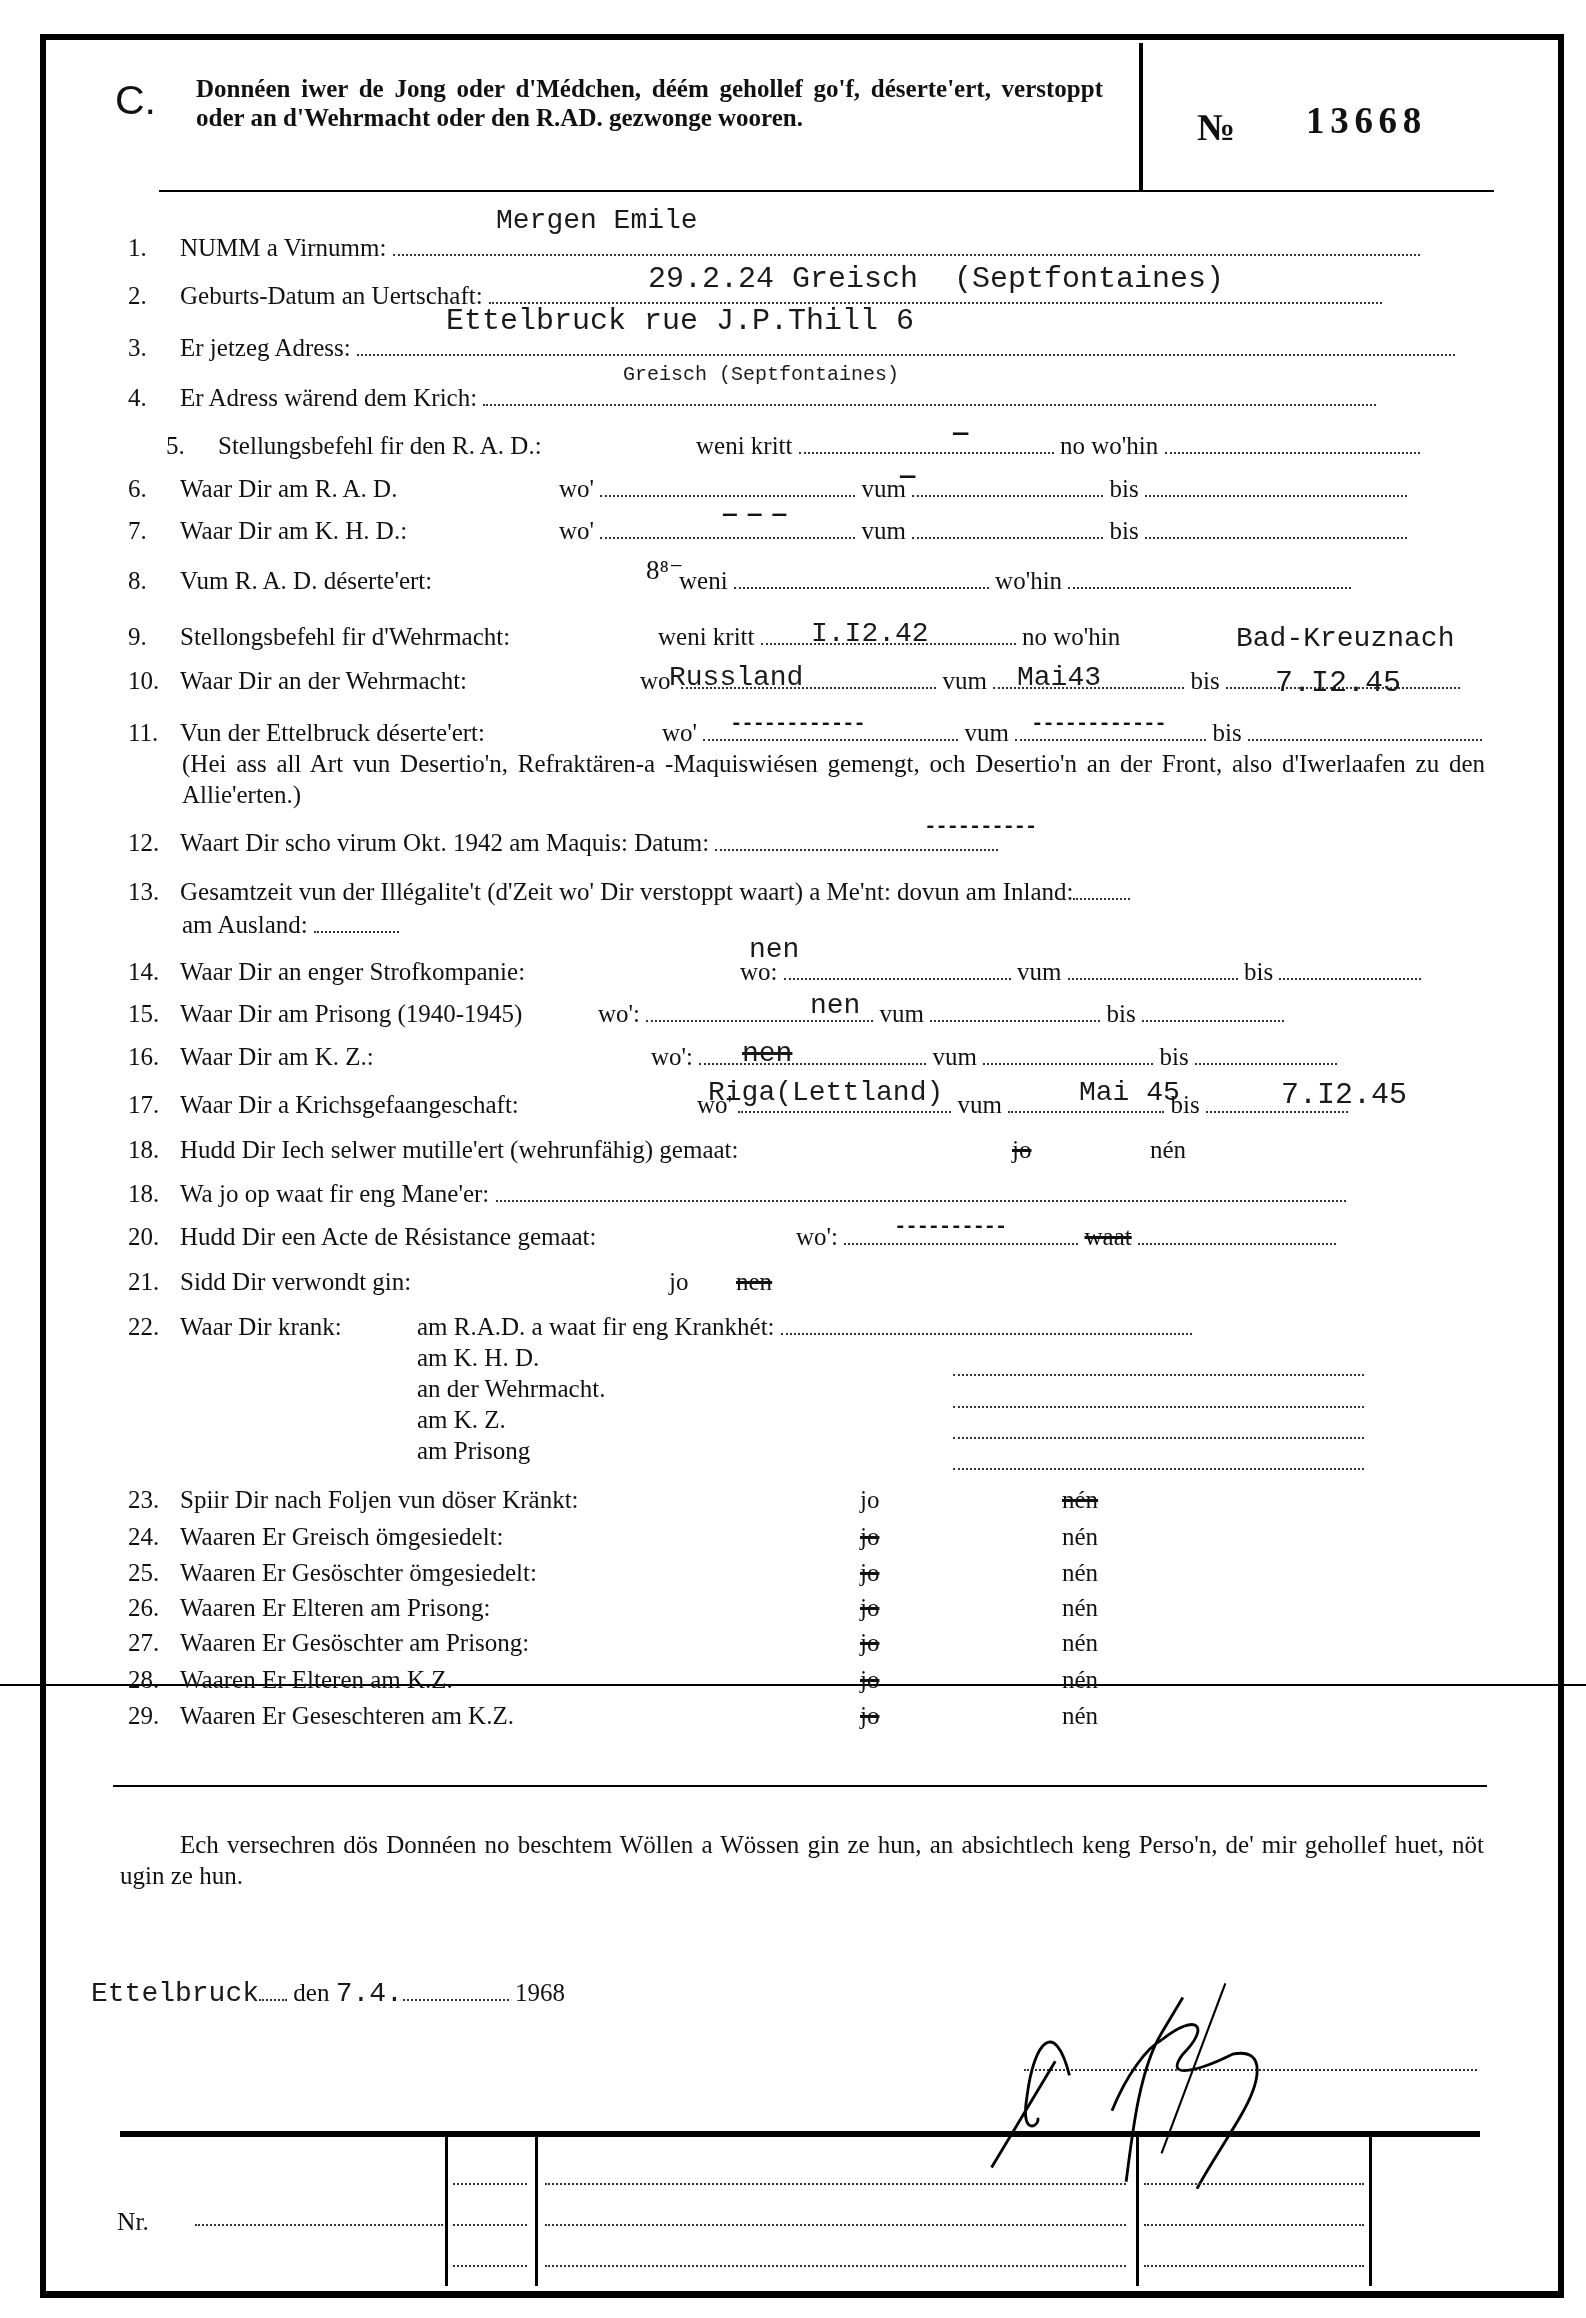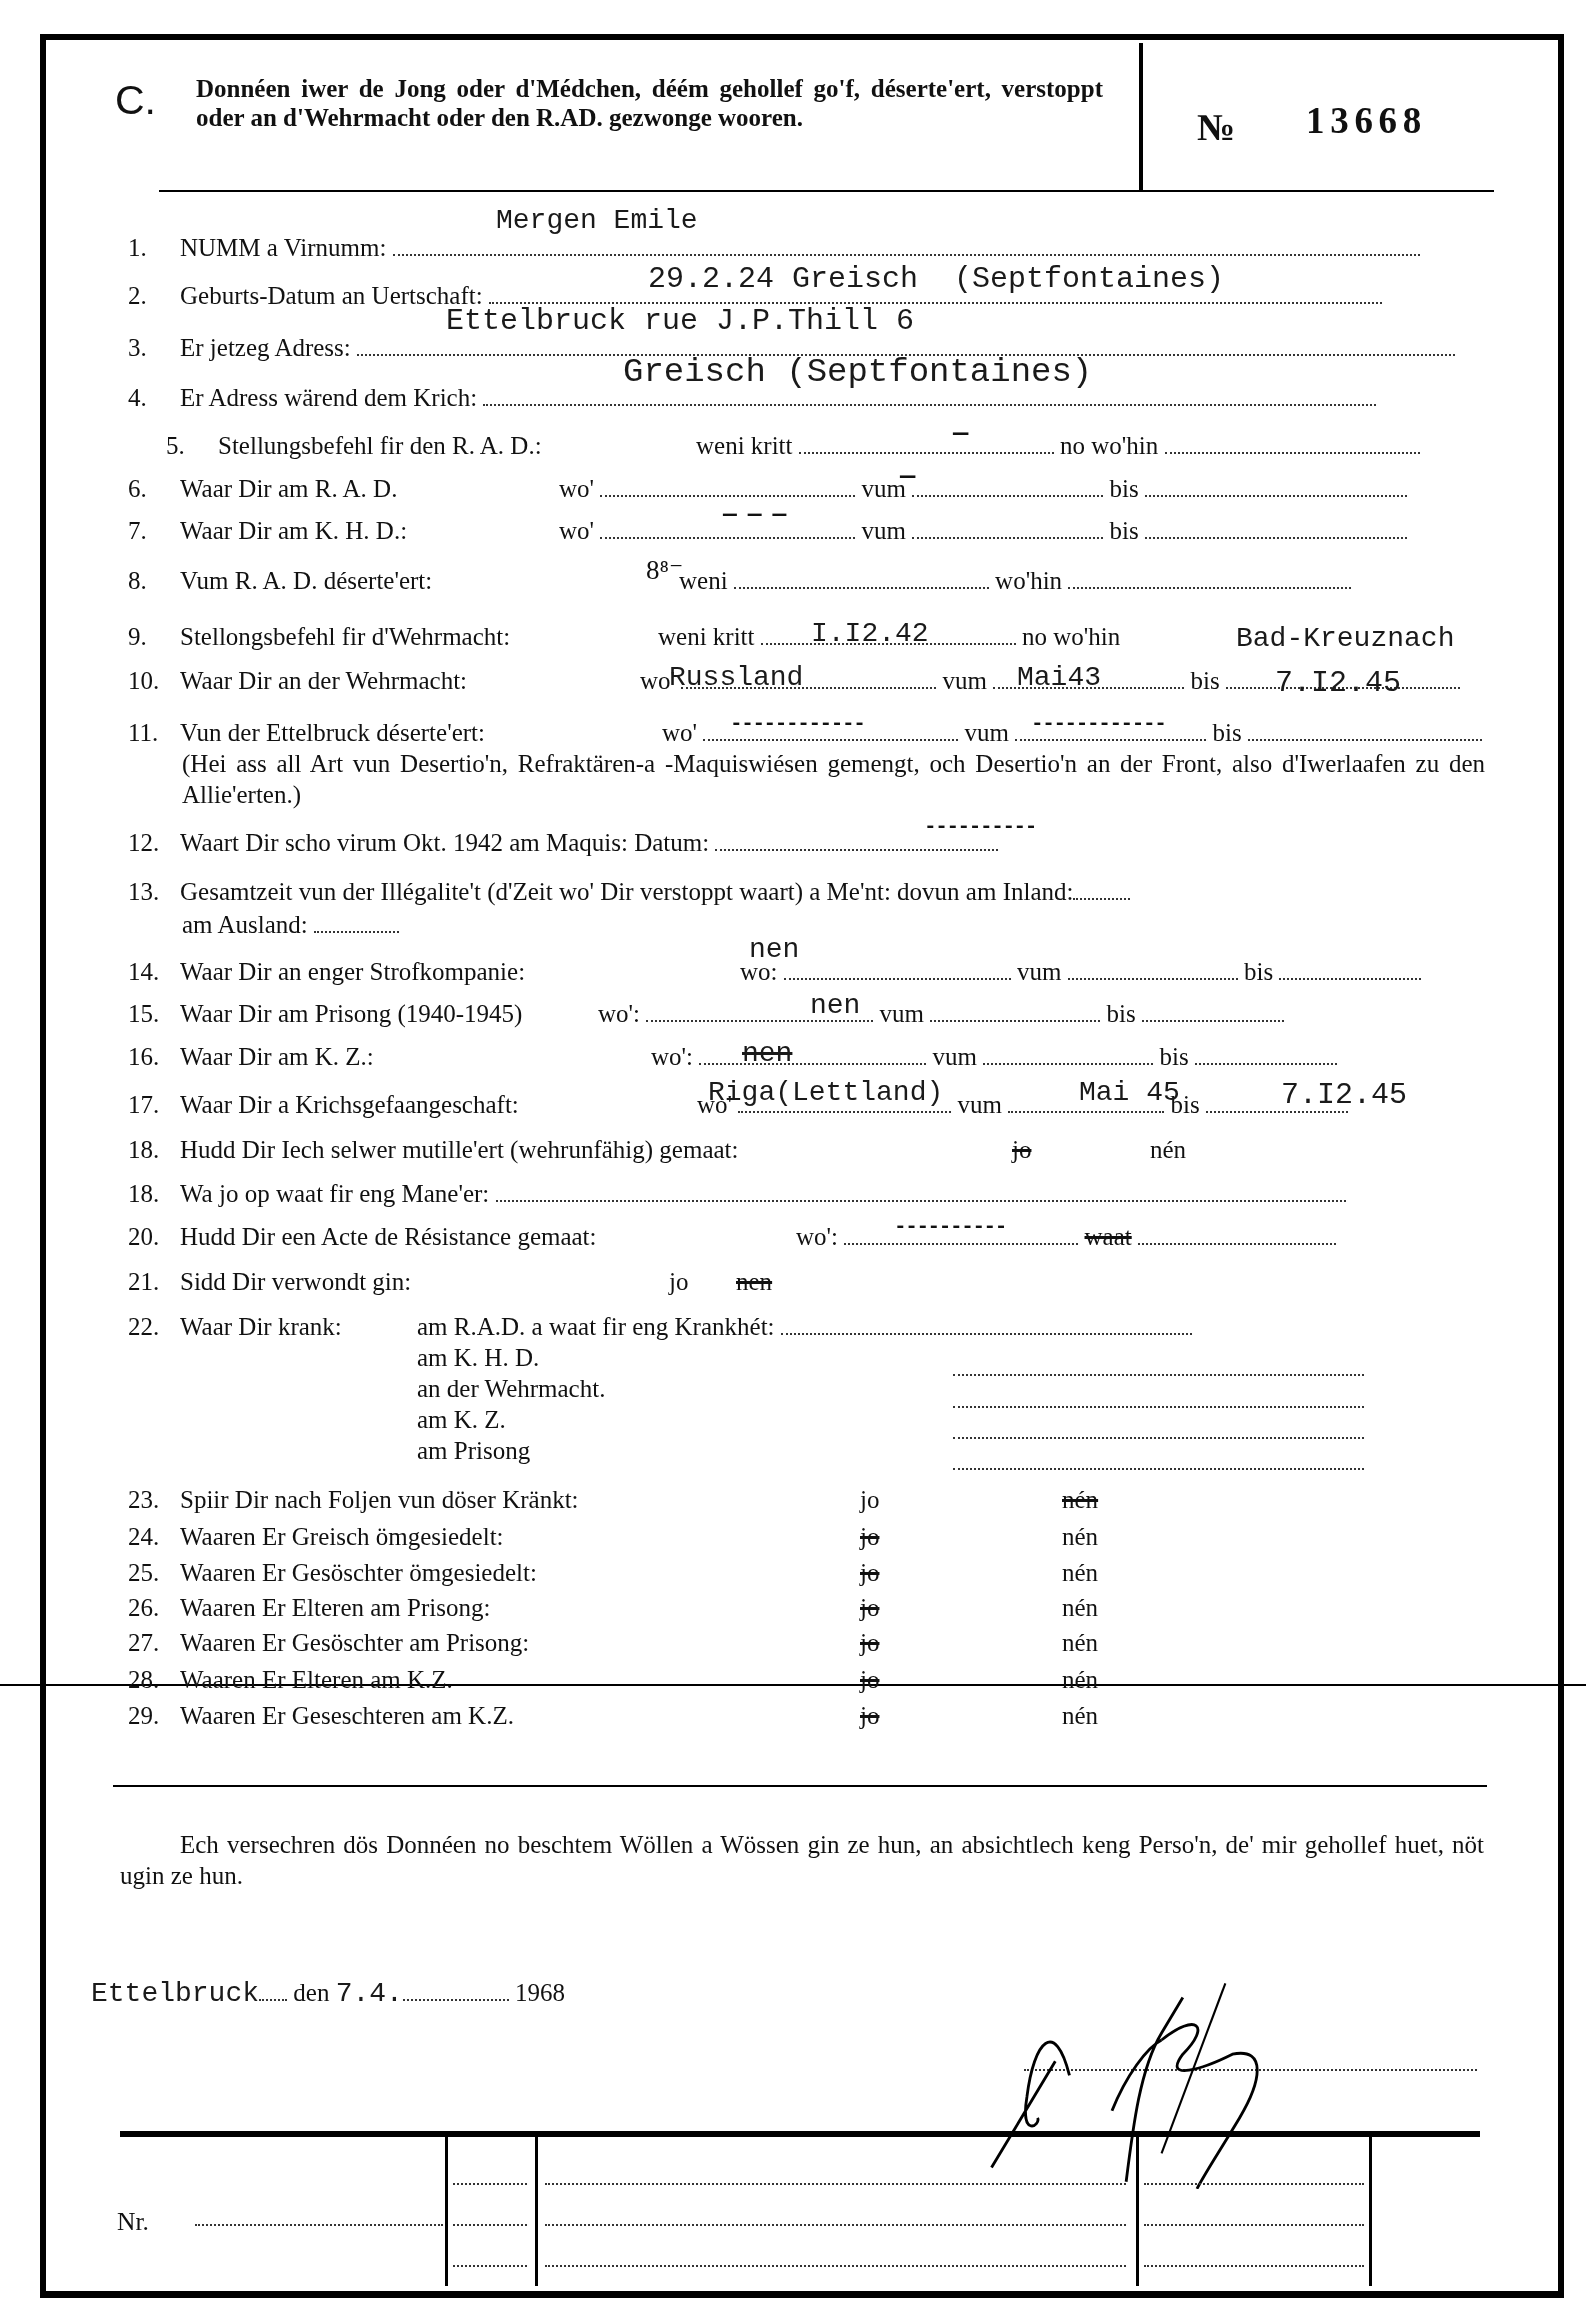--- a/index.html
+++ b/index.html
@@ -61,21 +61,21 @@
 <div class="row" style="top:334px;">
   <span class="n">3.</span><span class="lbl">Er jetzeg Adress:</span>
   <span class="dots" style="width:1098px;"></span>
 </div>
 <div class="abs tw" style="left:446px;top:296px;font-size:30px;margin-top:8px;">Ettelbruck rue J.P.Thill 6</div>
 
 <div class="row" style="top:384px;">
   <span class="n">4.</span><span class="lbl">Er Adress wärend dem Krich:</span>
   <span class="dots" style="width:893px;"></span>
 </div>
-<div class="abs tw" style="left:623px;top:353px;font-size:34px;">Greisch (Septfontaines)</div>
+<div class="abs tw" style="left:623px;top:363px;font-size:20px;">Greisch (Septfontaines)</div>
 
 <div class="row" style="top:432px;margin-left:38px;">
   <span class="n">5.</span><span class="lbl" style="display:inline-block;width:478px;">Stellungsbefehl fir den R. A. D.:</span><span>weni kritt</span>
   <span class="dots" style="width:255px;"></span>
   <span>no wo'hin</span>
   <span class="dots" style="width:255px;"></span>
 </div>
 <div class="abs dash" style="left:953px;top:419px;font-size:25.5px;">—</div>
 
 <div class="row" style="top:475px;">

